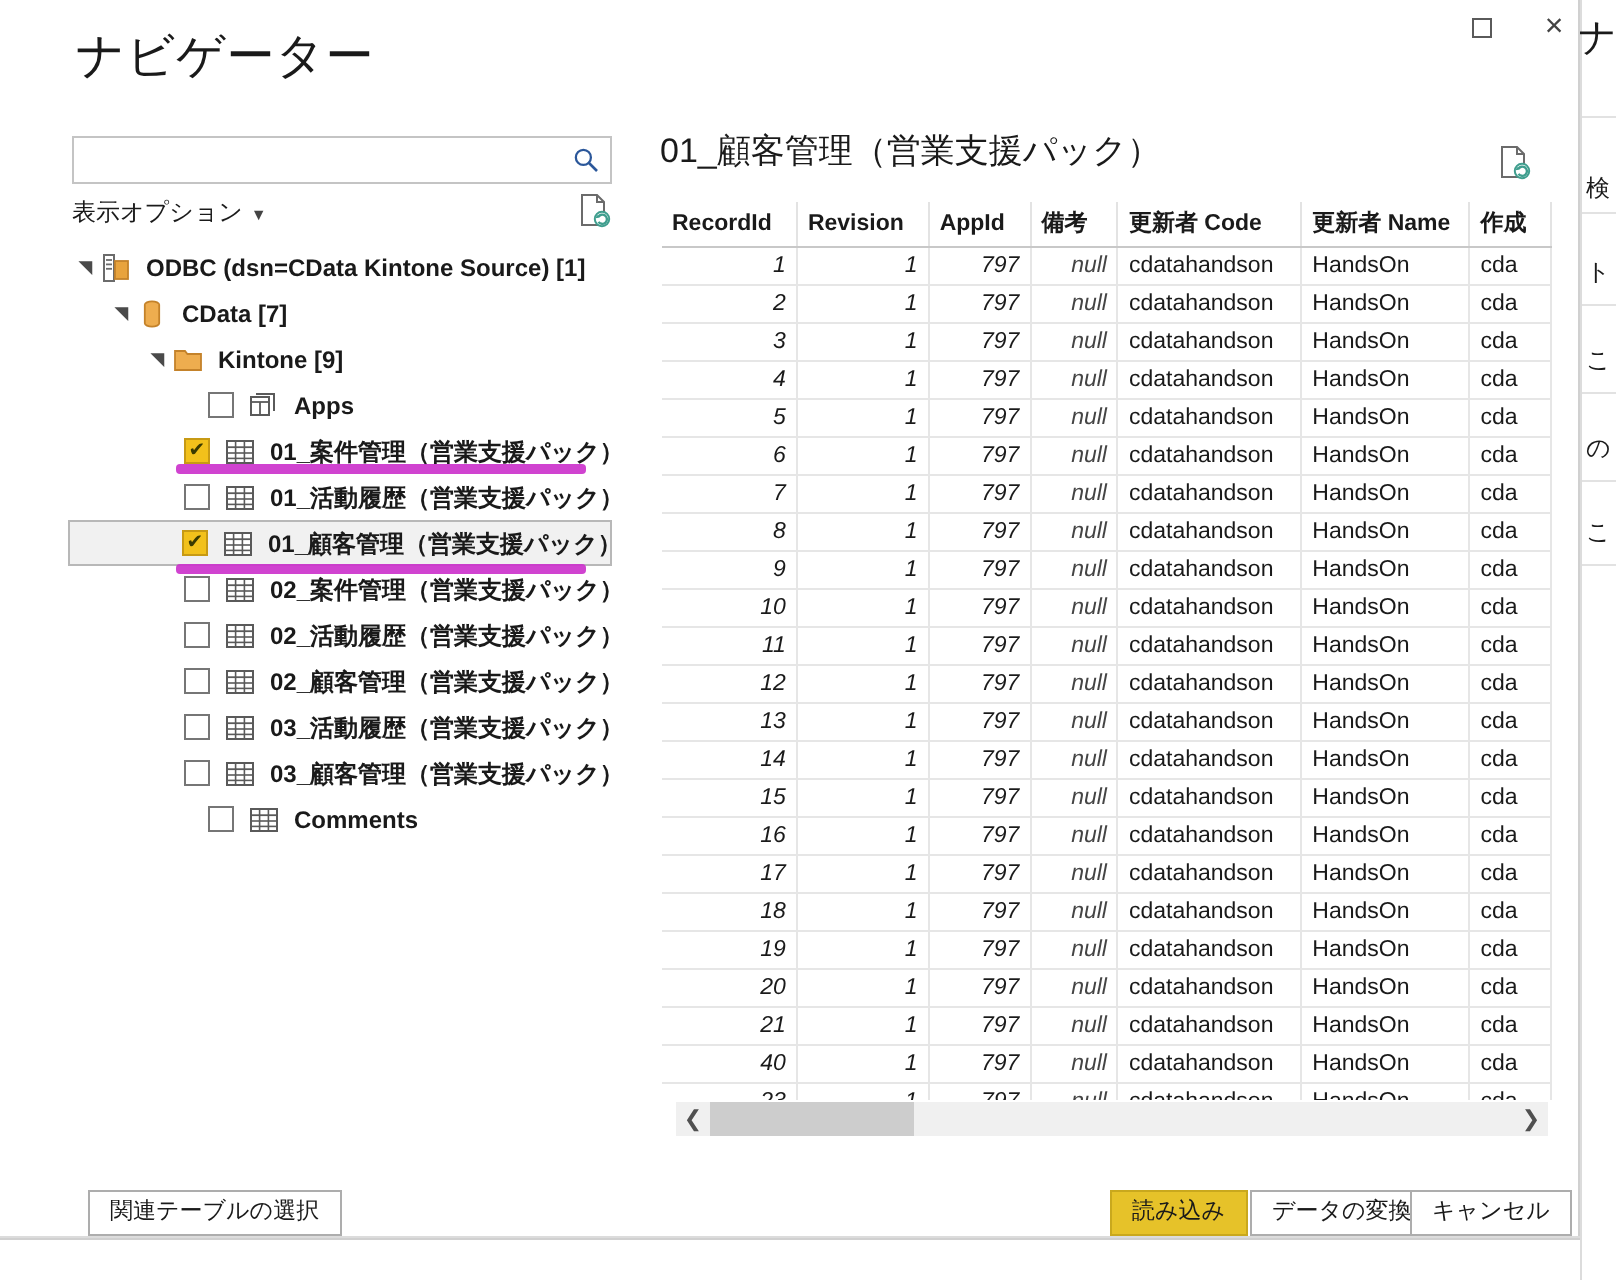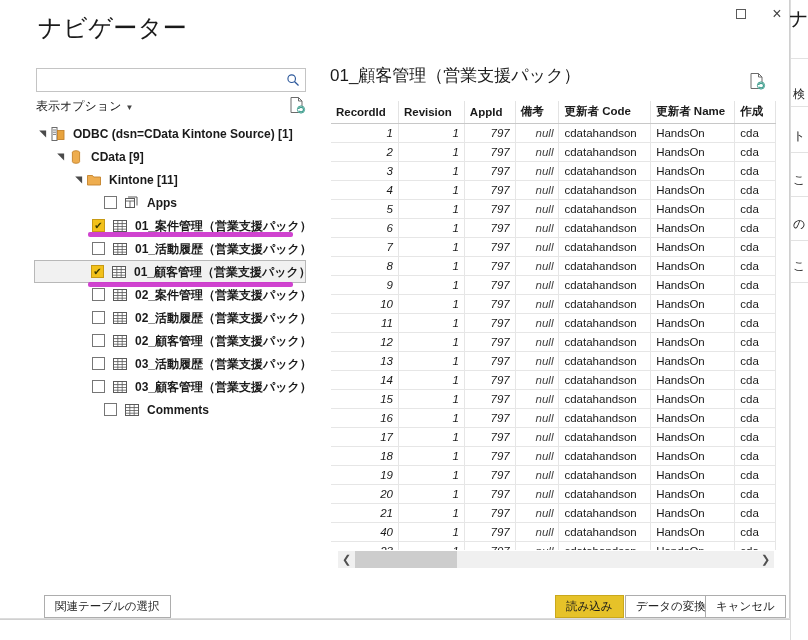--- a/index.html
+++ b/index.html
@@ -315,28 +315,28 @@
             <rect x="7.5" y="4.5" width="6.5" height="9" fill="#e8a33d" stroke="#c4822a" stroke-width="0.9"></rect>
           </svg>
           <span class="tree-label">ODBC (dsn=CData Kintone Source) [1]</span>
         </div>
         <div class="tree-row" style="padding-left: 18px;">
           <span class="expander" style="transform: rotate(-90deg); font-size: 9px;">◢</span>
           <svg viewBox="0 0 16 16" class="tree-icon">
             <ellipse cx="8" cy="3.4" rx="3.6" ry="1.7" fill="#eead4f" stroke="#c4822a" stroke-width="0.9"></ellipse>
             <path d="M4.4 3.4 v9.2 a3.6 1.7 0 0 0 7.2 0 v-9.2" fill="#eead4f" stroke="#c4822a" stroke-width="0.9"></path>
           </svg>
-          <span class="tree-label">CData [9]</span>
+          <span class="tree-label">CData [7]</span>
         </div>
         <div class="tree-row" style="padding-left: 36px;">
           <span class="expander" style="transform: rotate(-90deg); font-size: 9px;">◢</span>
           <svg viewBox="0 0 16 16" class="tree-icon">
             <path d="M1.5 3.5 h5 l1.2 1.5 h6.8 v8 h-13 z" fill="#eead4f" stroke="#c4822a" stroke-width="0.9"></path>
           </svg>
-          <span class="tree-label">Kintone [11]</span>
+          <span class="tree-label">Kintone [9]</span>
         </div>
         <div class="tree-row" style="padding-left: 54px;">
           <span class="expander"></span>
           <span class="tree-check"></span>
           <svg viewBox="0 0 16 16" class="tree-icon">
             <rect x="1.5" y="3.5" width="9" height="9" fill="#fff" stroke="#5a5a5a" stroke-width="1"></rect>
             <line x1="1.5" y1="6" x2="10.5" y2="6" stroke="#5a5a5a" stroke-width="0.9"></line>
             <line x1="6" y1="6" x2="6" y2="12.5" stroke="#5a5a5a" stroke-width="0.9"></line>
             <path d="M4 2 h9 v8.5" fill="none" stroke="#5a5a5a" stroke-width="1"></path>
           </svg>

